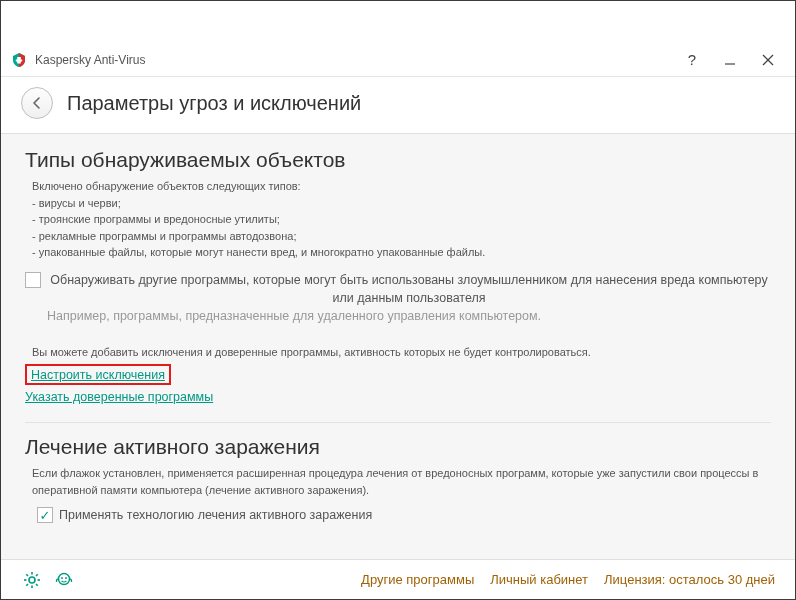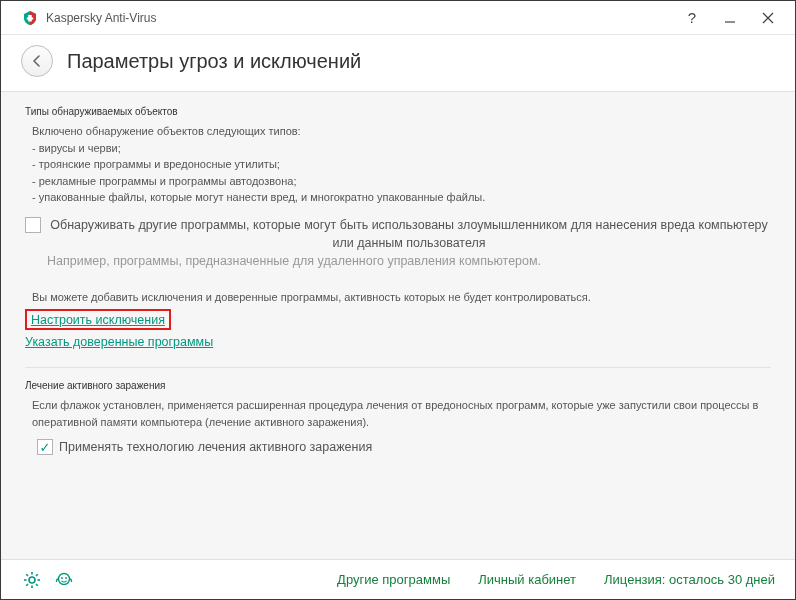--- a/index.html
+++ b/index.html
@@ -9,22 +9,23 @@
     width: 796px; height: 600px;
     border: 1px solid #3a3a3a;
     display: flex; flex-direction: column;
     color: #333;
     font-size: 13px;
   }
   
   .titlebar {
     height: 34px;
     display: flex; align-items: center;
-    padding: 0 8px 0 21px;
+    padding: 0 8px 0 10px;
     border-bottom: 1px solid #e5e5e5;
+    margin-top: 42px;
   }
   .titlebar .logo { width: 16px; height: 16px; margin-right: 8px; display:flex; align-items:center; justify-content:center;}
   .titlebar .app-title { font-size: 12px; color: #555; }
   .titlebar .spacer { flex: 1; }
   .titlebar .winbtn {
     width: 38px; height: 28px;
     display: flex; align-items: center; justify-content: center;
     color: #444; font-size: 14px;
     cursor: pointer;
   }
@@ -52,21 +53,21 @@
   
   .content {
     flex: 1;
     background: #f6f6f6;
     border-top: 1px solid #e0e0e0;
     padding: 14px 24px 10px 24px;
     overflow: hidden;
   }
   .section { margin-bottom: 18px; }
   .section h2 {
-    font-size: 10px; font-weight: 400; color: #333;
+    font-size: 21px; font-weight: 400; color: #333;
     margin-bottom: 6px;
   }
   .section .body-text, .section .list-line {
     font-size: 11px; color: #555; line-height: 1.5; margin-left: 7px;
   }
   .section .sub-gray {
     font-size: 12.5px; color: #999; line-height: 1.5;
     padding-left: 22px;
   }
   .cb-row {
@@ -122,22 +123,22 @@
     padding: 0 20px;
     background: #fff;
   }
   .footer .icon-btn {
     width: 22px; height: 22px; margin-right: 10px;
     display:flex; align-items:center; justify-content:center;
     cursor: pointer;
   }
   .footer .spacer { flex: 1; }
   .footer .flink {
-    color: #15803d; font-size: 13px;
-    margin-left: 28px; cursor: pointer;
+    color: #a16207; font-size: 13px;
+    margin-left: 16px; cursor: pointer;
   }
 </style>
 </head>
 <body>
 
 <div class="titlebar">
   <span class="logo">
     <svg width="16" height="16" viewBox="0 0 16 16">
       <path d="M8 1 L14 4 L14 8 C14 12 11 14.5 8 15 C5 14.5 2 12 2 8 L2 4 Z" fill="#00a88e"></path>
       <path d="M8 1 L14 4 L14 8 C14 12 11 14.5 8 15 Z" fill="#d62f2f"></path>

